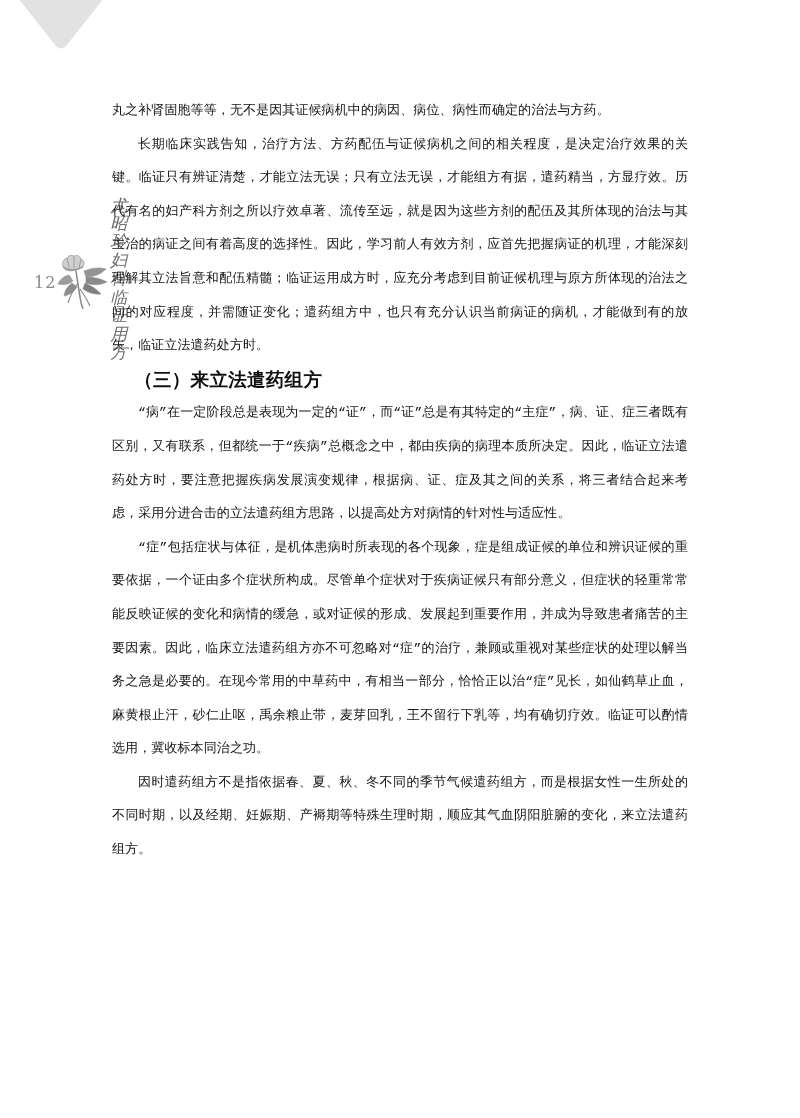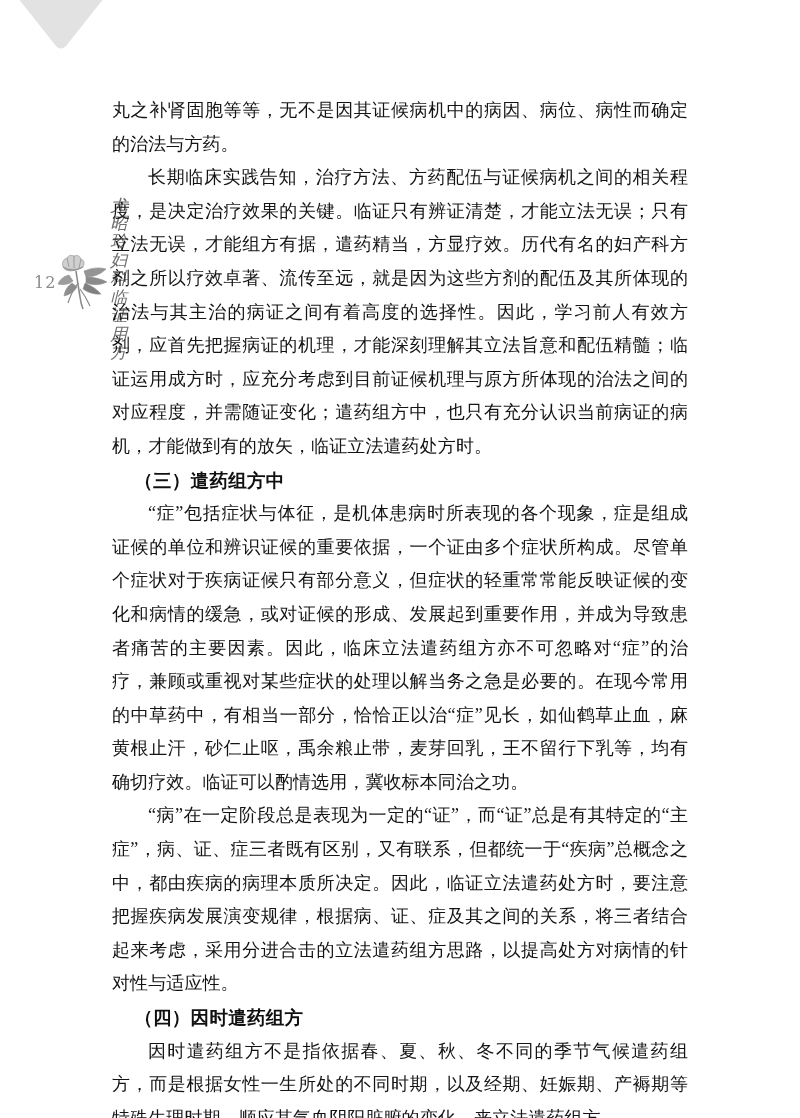--- a/index.html
+++ b/index.html
@@ -94,22 +94,22 @@
   }
 
   
   .content {
     position: absolute;
     left: 112px;
     top: 94px;
     width: 576px;
   }
   .para {
-    font-family: Liberation Serif, serif;
-    font-size: 18px;
+    font-family: Liberation Mono, monospace;
+    font-size: 13px;
     line-height: 33.6px;
     text-align: justify;
     text-align-last: left;
     text-justify: inter-character;
     color: #141414;
     margin: 0;
     letter-spacing: 0.1px;
   }
   .para.indent { text-indent: 2em; }
   .heading {
@@ -170,24 +170,23 @@
 
     <div class="diamond-large"></div>
   </div>
 
   <div class="content">
 
     <p class="para">丸之补肾固胞等等，无不是因其证候病机中的病因、病位、病性而确定的治法与方药。</p>
 
     <p class="para indent">长期临床实践告知，治疗方法、方药配伍与证候病机之间的相关程度，是决定治疗效果的关键。临证只有辨证清楚，才能立法无误；只有立法无误，才能组方有据，遣药精当，方显疗效。历代有名的妇产科方剂之所以疗效卓著、流传至远，就是因为这些方剂的配伍及其所体现的治法与其主治的病证之间有着高度的选择性。因此，学习前人有效方剂，应首先把握病证的机理，才能深刻理解其立法旨意和配伍精髓；临证运用成方时，应充分考虑到目前证候机理与原方所体现的治法之间的对应程度，并需随证变化；遣药组方中，也只有充分认识当前病证的病机，才能做到有的放矢，临证立法遣药处方时。</p>
 
-    <h3 class="heading">（三）遣药组方中</h3>
+    <h3 class="heading">（三）来立法遣药组方</h3>
+
+    <p class="para indent">“病”在一定阶段总是表现为一定的“证”，而“证”总是有其特定的“主症”，病、证、症三者既有区别，又有联系，但都统一于“疾病”总概念之中，都由疾病的病理本质所决定。因此，临证立法遣药处方时，要注意把握疾病发展演变规律，根据病、证、症及其之间的关系，将三者结合起来考虑，采用分进合击的立法遣药组方思路，以提高处方对病情的针对性与适应性。</p>
 
     <p class="para indent">“症”包括症状与体征，是机体患病时所表现的各个现象，症是组成证候的单位和辨识证候的重要依据，一个证由多个症状所构成。尽管单个症状对于疾病证候只有部分意义，但症状的轻重常常能反映证候的变化和病情的缓急，或对证候的形成、发展起到重要作用，并成为导致患者痛苦的主要因素。因此，临床立法遣药组方亦不可忽略对“症”的治疗，兼顾或重视对某些症状的处理以解当务之急是必要的。在现今常用的中草药中，有相当一部分，恰恰正以治“症”见长，如仙鹤草止血，麻黄根止汗，砂仁止呕，禹余粮止带，麦芽回乳，王不留行下乳等，均有确切疗效。临证可以酌情选用，冀收标本同治之功。</p>
 
-    <p class="para indent">“病”在一定阶段总是表现为一定的“证”，而“证”总是有其特定的“主症”，病、证、症三者既有区别，又有联系，但都统一于“疾病”总概念之中，都由疾病的病理本质所决定。因此，临证立法遣药处方时，要注意把握疾病发展演变规律，根据病、证、症及其之间的关系，将三者结合起来考虑，采用分进合击的立法遣药组方思路，以提高处方对病情的针对性与适应性。</p>
-
-    <h3 class="heading">（四）因时遣药组方</h3>
 
     <p class="para indent">因时遣药组方不是指依据春、夏、秋、冬不同的季节气候遣药组方，而是根据女性一生所处的不同时期，以及经期、妊娠期、产褥期等特殊生理时期，顺应其气血阴阳脏腑的变化，来立法遣药组方。</p>
 
   </div>
 </div>
 
 </body></html>

